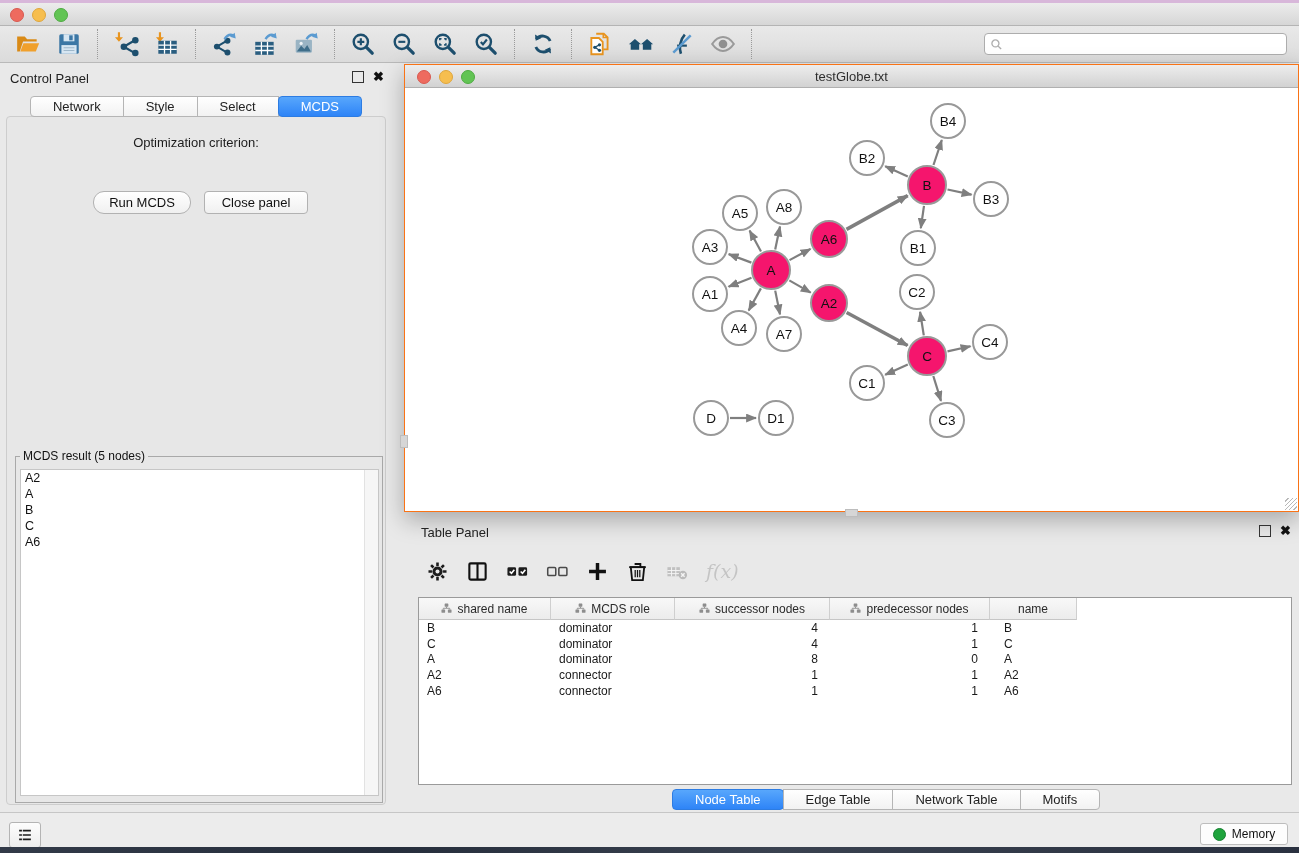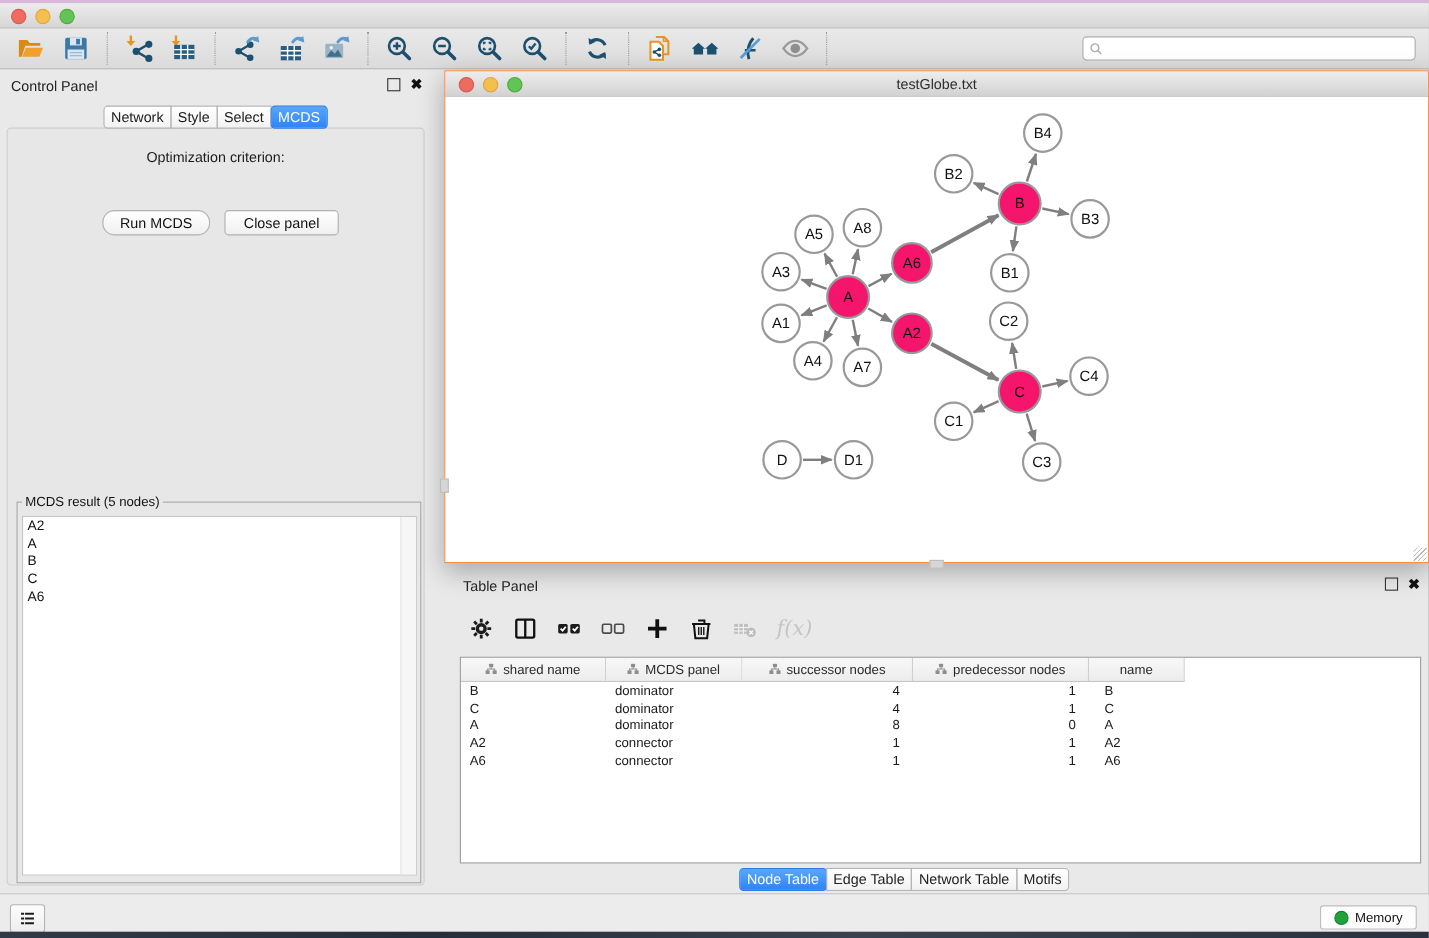--- a/index.html
+++ b/index.html
@@ -26,21 +26,21 @@
              border:1px solid #adadad;border-radius:4px;display:flex;align-items:center;padding-left:5px;}
   .searchbox svg{width:13px;height:13px;opacity:.6;}
   .searchbox input{border:none;outline:none;flex:1;height:16px;font-size:12px;background:transparent;}
   
   .cp{position:absolute;left:0;top:62px;width:392px;height:750px;}
   .panel-head-title{position:absolute;left:10px;top:9px;font-size:13px;color:#222;}
   .panel-icos{position:absolute;right:8px;top:9px;display:flex;gap:9px;align-items:center;}
   .ico-float{width:10px;height:10px;border:1.6px solid #333;display:inline-block;}
   .ico-close{font-size:13px;font-weight:bold;color:#111;line-height:10px;}
   .cp-tabs{position:absolute;left:0;right:0;top:34px;display:flex;justify-content:center;z-index:3;}
-  .seg{height:19px;line-height:19px;padding:0 6px;font-size:13px;color:#222;text-align:center;
+  .seg{height:19px;line-height:19px;padding:0 22px;font-size:13px;color:#222;text-align:center;
        background:linear-gradient(#ffffff,#f2f2f2);border:1px solid #b5b5b5;margin-left:-1px;cursor:default;}
   .seg:first-child{border-radius:4px 0 0 4px;margin-left:0;}
   .seg:last-child{border-radius:0 4px 4px 0;}
   .seg.active{background:linear-gradient(#58a7fc,#2e84f7);border-color:#2d7ce2;color:#fff;border-radius:4px;}
   .cp-body{position:absolute;left:6px;top:54px;width:378px;height:687px;background:#e7e7e7;
            border:1px solid #cdcdcd;border-radius:4px;}
   .opt-label{position:absolute;left:0;right:0;top:18px;text-align:center;font-size:13px;color:#1c1c1c;}
   .dropdown{position:absolute;left:38px;top:40px;width:304px;height:22px;background:#fff;
             border:1px solid #b3b3b3;border-radius:4px;font-size:13px;color:#111;
             display:flex;align-items:center;padding-left:8px;box-sizing:border-box;}
@@ -496,21 +496,21 @@
           </div>
           <div class="th" style="width: 124px;">
             <svg viewBox="0 0 24 24">
               <g fill="#8d8d8d">
                 <rect x="8" y="1" width="8" height="7" rx="1"></rect>
                 <rect x="1" y="14" width="8" height="7" rx="1"></rect>
                 <rect x="15" y="14" width="8" height="7" rx="1"></rect>
                 <path d="M12 8v3M5 14v-2.5h14V14" stroke="#8d8d8d" stroke-width="2" fill="none"></path>
               </g>
             </svg>
-            <span>MCDS panel</span>
+            <span>MCDS role</span>
           </div>
           <div class="th" style="width: 155px;">
             <svg viewBox="0 0 24 24">
               <g fill="#8d8d8d">
                 <rect x="8" y="1" width="8" height="7" rx="1"></rect>
                 <rect x="1" y="14" width="8" height="7" rx="1"></rect>
                 <rect x="15" y="14" width="8" height="7" rx="1"></rect>
                 <path d="M12 8v3M5 14v-2.5h14V14" stroke="#8d8d8d" stroke-width="2" fill="none"></path>
               </g>
             </svg>

